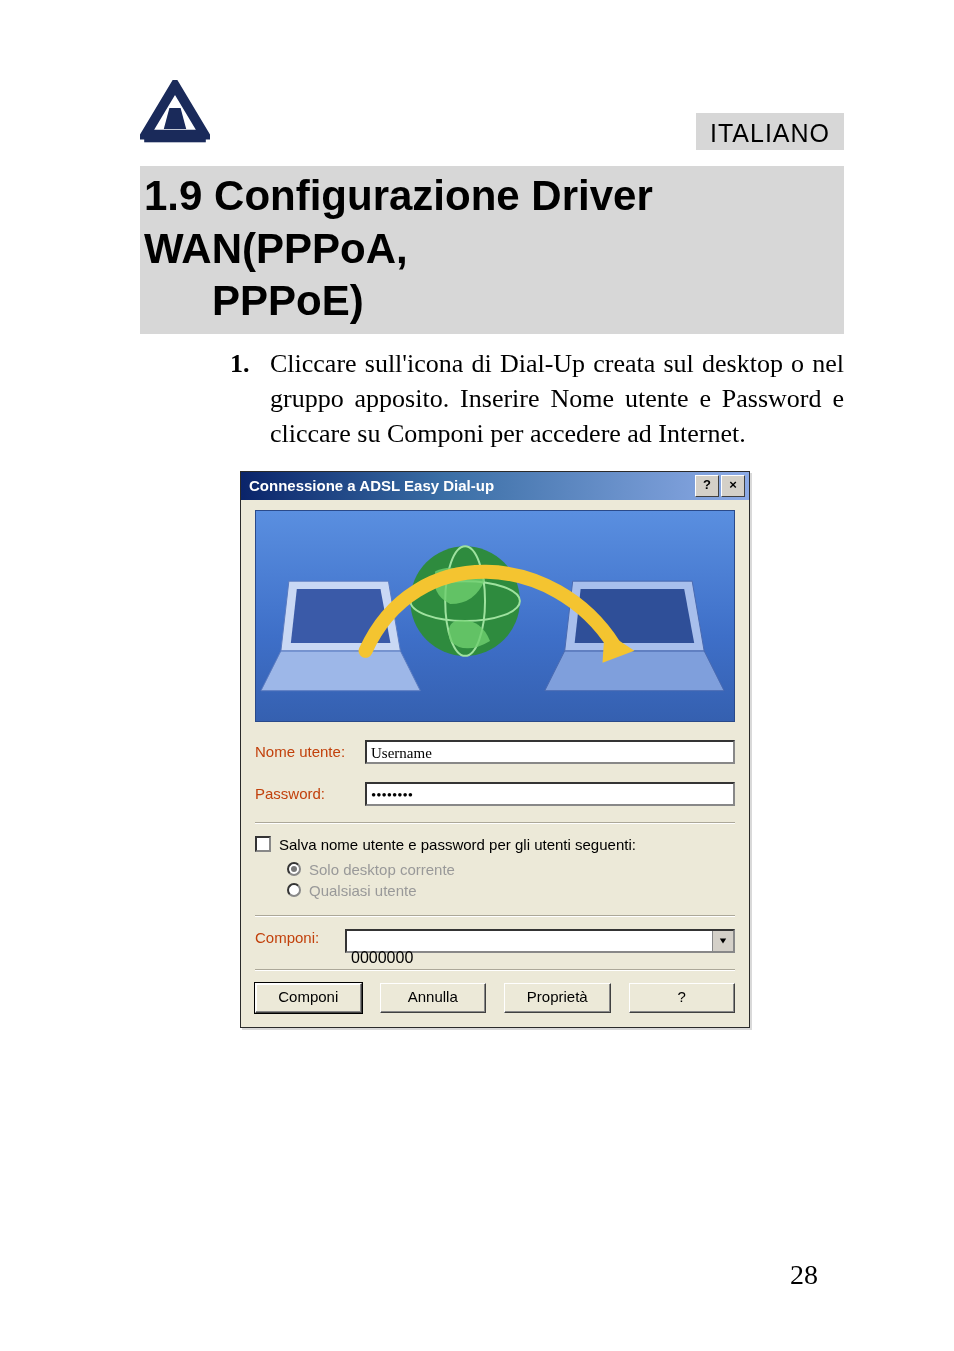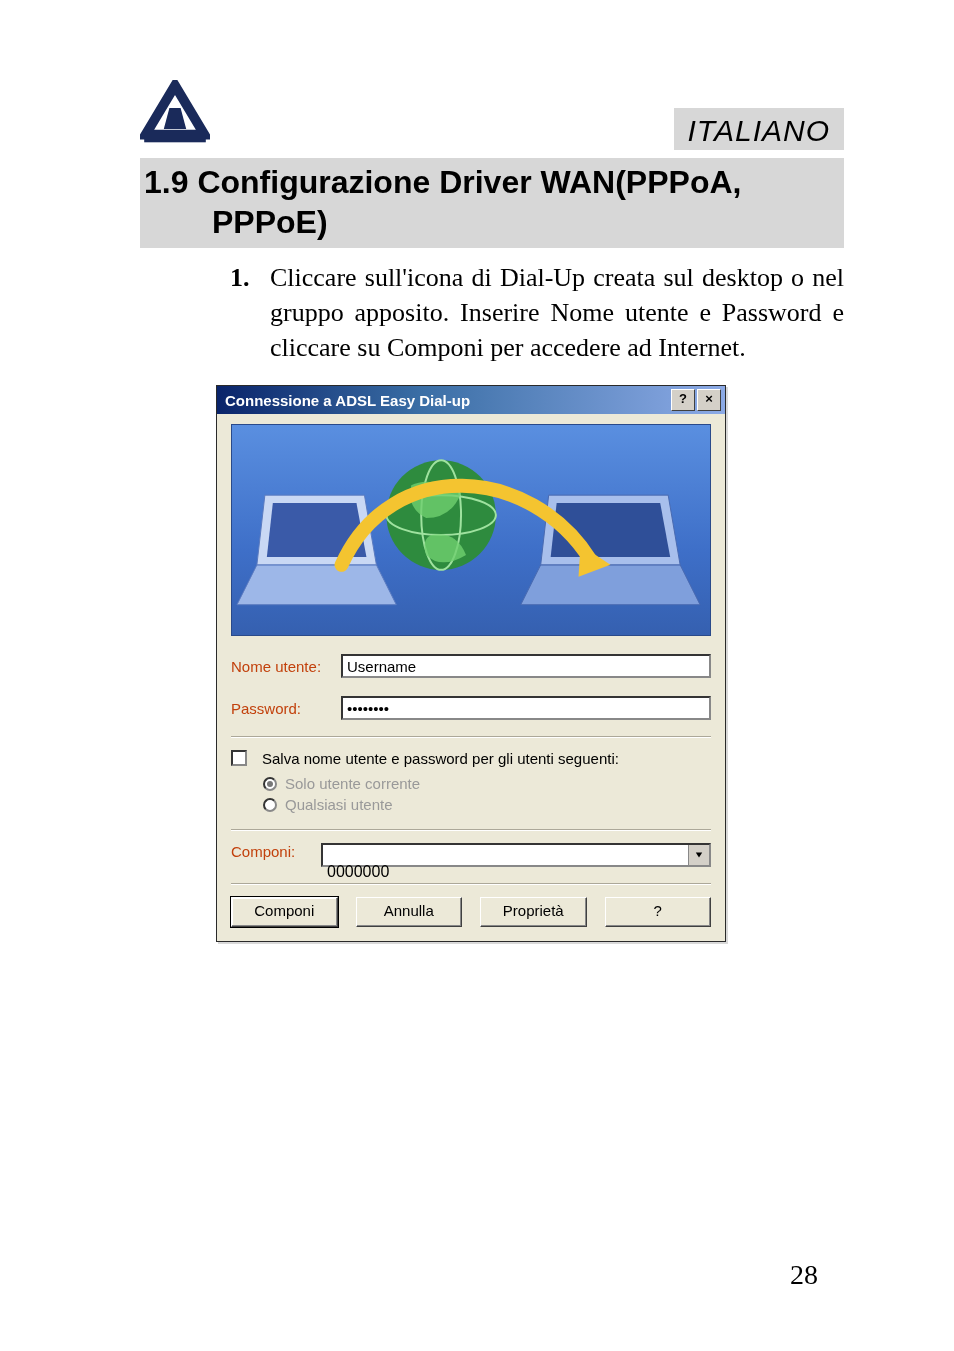--- a/index.html
+++ b/index.html
@@ -22,33 +22,32 @@
     justify-content: space-between;
   }
   .logo-box {
     width: 70px;
     height: 70px;
   }
   .logo-box svg { width: 100%; height: 100%; }
   .lang-badge {
     background: #d7d7d7;
     font-family: Arial, Helvetica, sans-serif;
-    font-size: 30px;
+    font-size: 25px;
     padding: 6px 14px 2px 14px;
     letter-spacing: 1px;
-    font-style: italic;
   }
   .section-title {
     background: #d7d7d7;
     font-family: Arial, Helvetica, sans-serif;
     font-weight: bold;
-    font-size: 32px;
+    font-size: 42px;
     line-height: 1.25;
     padding: 4px 10px 6px 4px;
-    margin-top: 8px;
+    margin-top: 16px;
   }
   .section-title .indent2 { padding-left: 68px; display:inline-block;}
   .body-block {
     margin-left: 90px;
     margin-top: 12px;
   }
   .list-item {
     display: flex;
     font-size: 26px;
     line-height: 1.35;
@@ -60,21 +59,21 @@
   }
   .list-text {
     text-align: justify;
     flex: 1;
   }
   .list-text b { font-weight: normal; }
 
   
   .dialog {
     width: 508px;
-    margin: 20px 0 0 76px;
+    margin: 20px 0 0 100px;
     border: 1px solid #2a2a2a;
     font-family: Tahoma, Arial, sans-serif;
     font-size: 15px;
     color: #000;
     background: #ece9d8;
     box-shadow: 2px 2px 0 rgba(0,0,0,.15);
   }
   .titlebar {
     background: linear-gradient(to right,#0a246a,#3a6ea5 40%,#8caae6);
     color: #fff;
@@ -121,34 +120,34 @@
     width: 110px;
     color:#c2410c;
   }
   .tx {
     flex:1;
     height: 24px;
     background: #fff;
     border: 2px inset #888;
     padding: 2px 4px;
     box-sizing: border-box;
-    font-family: Liberation Sans, sans-serif;
+    font-family: Liberation Serif, serif;
     font-size: 15px;
     line-height: 18px;
     overflow:hidden;
   }
   .sep {
     border-top: 1px solid #aca899;
     border-bottom: 1px solid #fff;
     height:0;
     margin: 16px 0 12px 0;
   }
   .chk-row {
     display:flex;
-    gap:15px;
+    gap:8px;
   }
   .chk-box {
     width:16px;height:16px;
     background:#fff;
     border:2px inset #888;
     box-sizing:border-box;
   }
   .radio-group { margin: 8px 0 4px 32px; }
   .radio-row {
     display:flex;
@@ -293,21 +292,21 @@
 
       <div class="sep"></div>
 
       <div class="chk-row">
         <div class="chk-box"></div>
         <span>Salva nome utente e password per gli utenti seguenti:</span>
       </div>
       <div class="radio-group">
         <div class="radio-row">
           <div class="radio sel"></div>
-          <span>Solo utente corrente</span>
+          <span>Solo desktop corrente</span>
         </div>
         <div class="radio-row">
           <div class="radio"></div>
           <span>Qualsiasi utente</span>
         </div>
       </div>
 
       <div class="sep"></div>
 
       <div class="combo-row">

